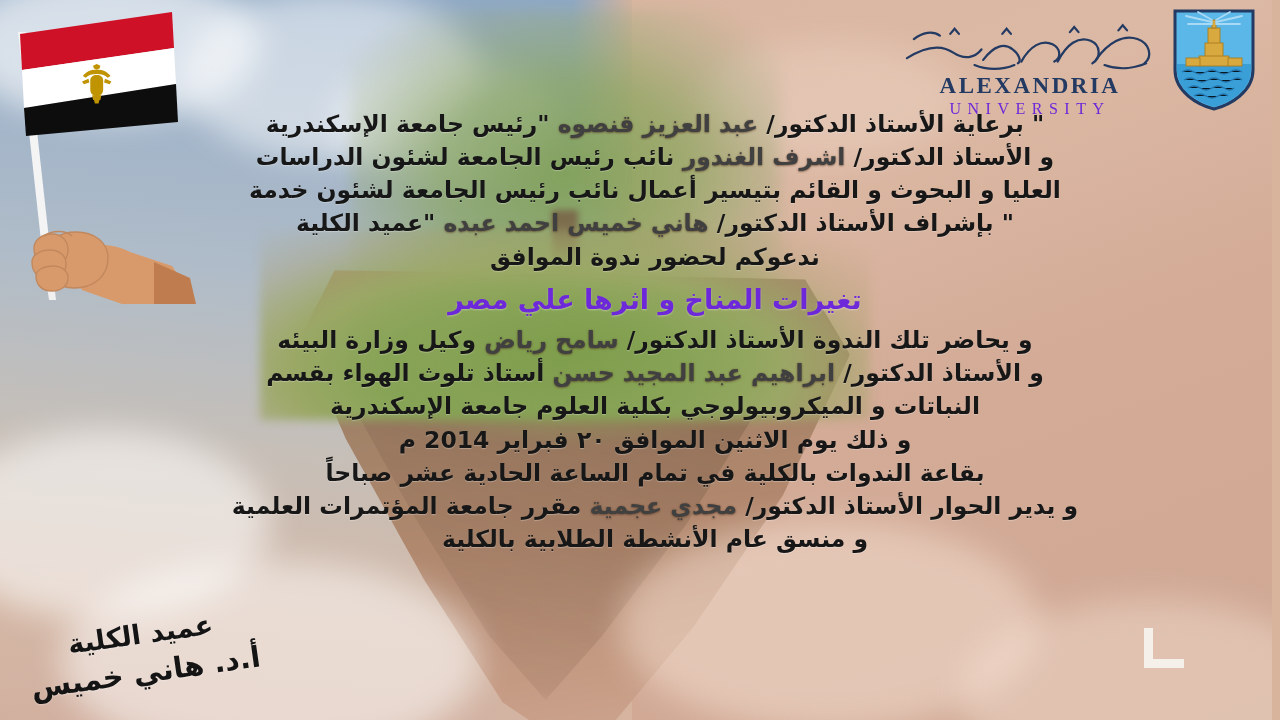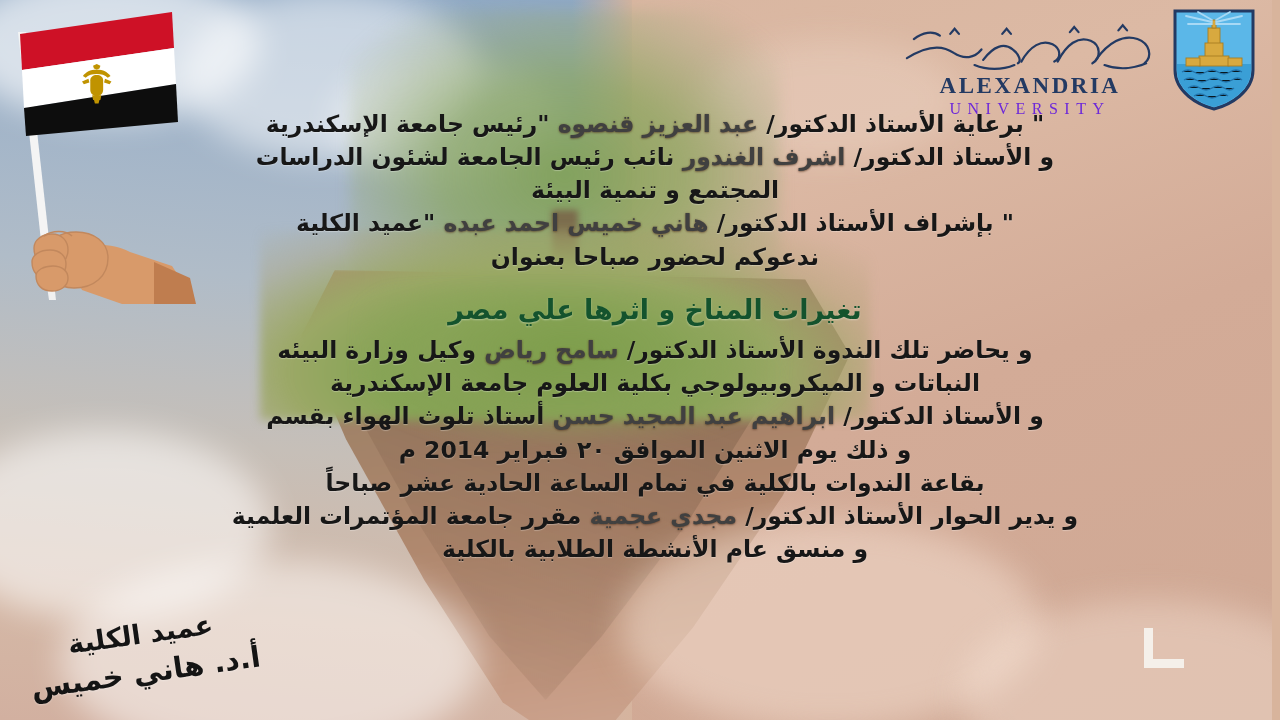--- a/index.html
+++ b/index.html
@@ -112,26 +112,26 @@
     font-size:23.5px;
     line-height:1.41;
     letter-spacing:0px;
     text-shadow:0 1px 1px rgba(255,255,255,.28);
   }
   .hl-white {
     color:#404040;
     text-shadow:0 1px 2px rgba(90,60,40,.55), 0 0 2px rgba(80,50,30,.35);
   }
   .title-red {
-    color:#14532d;
+    color:#6d28d9;
     font-weight:700;
     font-size:27px;
     line-height:1.5;
     text-shadow:0 1px 2px rgba(255,255,255,.35);
-    margin-top:16px; margin-bottom:4px;
+    margin-top:6px; margin-bottom:4px;
   }
 
   
   .signature {
     position:absolute; left:0px; bottom:6px; width:300px;
     direction:rtl; text-align:center;
     transform:rotate(-8deg);
     transform-origin:left bottom;
   }
   .sig-line {
@@ -259,29 +259,29 @@
         <path d="M40 12 L26 4"></path>
           <path d="M44 12 L58 4"></path>
       </g>
     </svg>
   </div>
 
   <div class="content">
     <div id="block1">
         <div class="line"><span>" برعاية الأستاذ الدكتور/ </span><span class="hl-white">عبد العزيز قنصوه</span><span> "رئيس جامعة الإسكندرية</span></div>
         <div class="line"><span>و الأستاذ الدكتور/ </span><span class="hl-white">اشرف الغندور</span><span> نائب رئيس الجامعة لشئون الدراسات</span></div>
-        <div class="line"><span>المجتمع و تنمية البيئة</span></div>
+        <div class="line"><span>العليا و البحوث و القائم بتيسير أعمال نائب رئيس الجامعة لشئون خدمة</span></div>
         <div class="line"><span>" بإشراف الأستاذ الدكتور/ </span><span class="hl-white">هاني خميس احمد عبده</span><span> "عميد الكلية</span></div>
-        <div class="line"><span>ندعوكم لحضور صباحا بعنوان</span></div>
+        <div class="line"><span>ندعوكم لحضور ندوة الموافق</span></div>
       </div>
     <div class="title-red">تغيرات المناخ و اثرها علي مصر</div>
     <div id="block2">
         <div class="line"><span>و يحاضر تلك الندوة الأستاذ الدكتور/ </span><span class="hl-white">سامح رياض</span><span> وكيل وزارة البيئه</span></div>
+        <div class="line"><span>و الأستاذ الدكتور/ </span><span class="hl-white">ابراهيم عبد المجيد حسن</span><span> أستاذ تلوث الهواء بقسم</span></div>
         <div class="line"><span>النباتات و الميكروبيولوجي بكلية العلوم جامعة الإسكندرية</span></div>
-        <div class="line"><span>و الأستاذ الدكتور/ </span><span class="hl-white">ابراهيم عبد المجيد حسن</span><span> أستاذ تلوث الهواء بقسم</span></div>
         <div class="line"><span>و ذلك يوم الاثنين الموافق ٢٠ فبراير 2014 م</span></div>
         <div class="line"><span>بقاعة الندوات بالكلية في تمام الساعة الحادية عشر صباحاً</span></div>
         <div class="line"><span>و يدير الحوار الأستاذ الدكتور/ </span><span class="hl-white">مجدي عجمية</span><span> مقرر جامعة المؤتمرات العلمية</span></div>
         <div class="line"><span>و منسق عام الأنشطة الطلابية بالكلية</span></div>
       </div>
   </div>
 
   <div class="signature">
     <div class="sig-line sig-1">عميد الكلية</div>
     <div class="sig-line sig-2">أ.د. هاني خميس</div>

